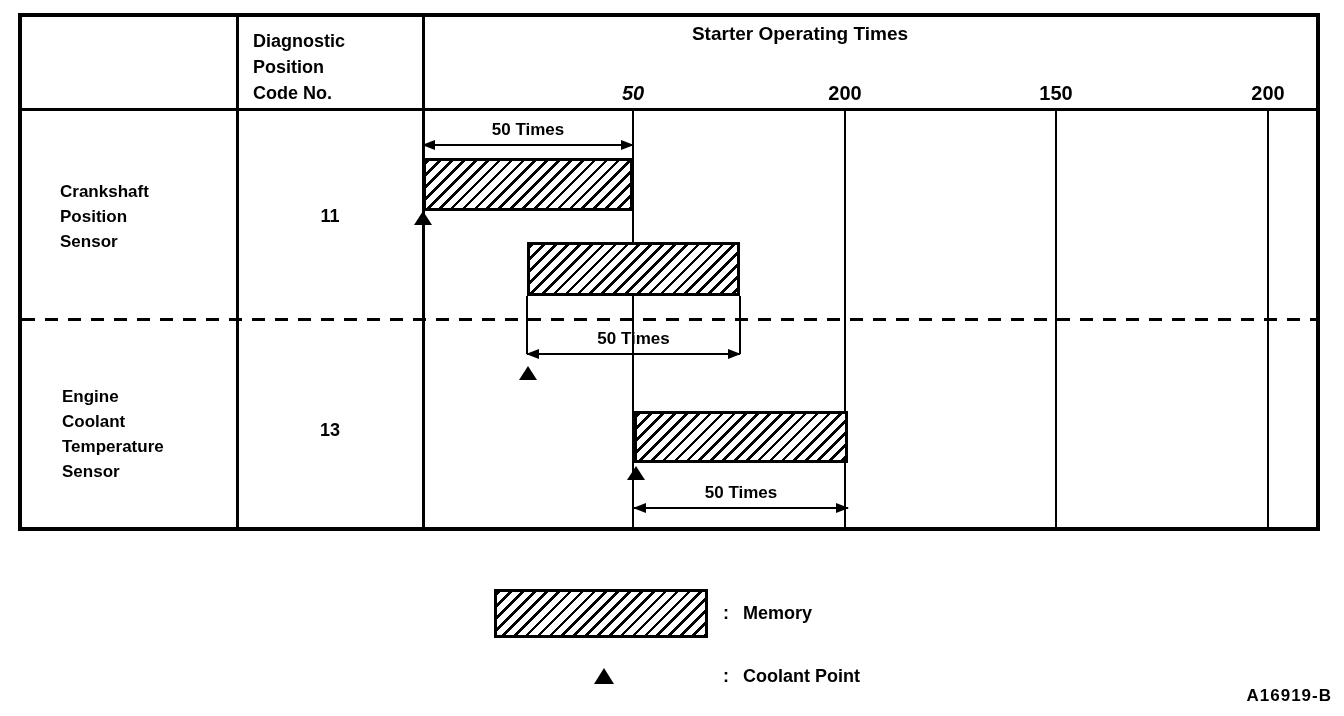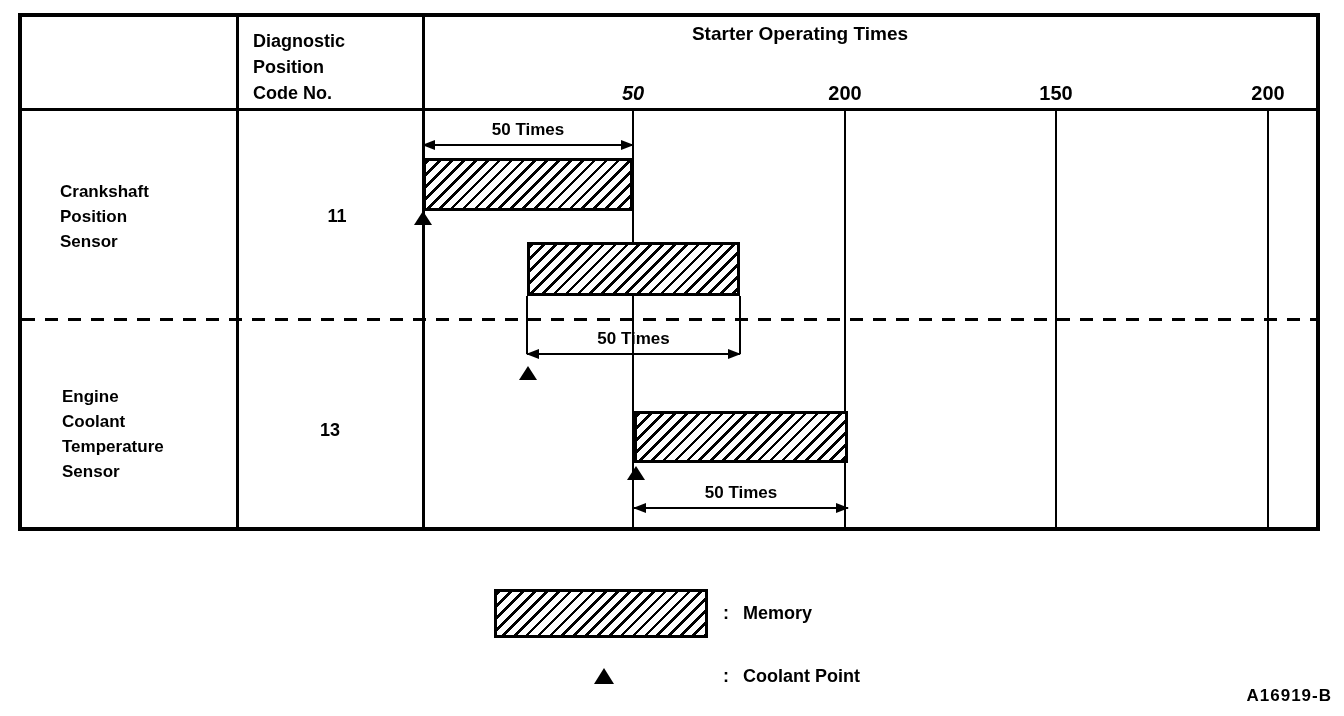--- a/index.html
+++ b/index.html
@@ -74,21 +74,21 @@
 Position
 Code No.</div>
     <div class="tick" style="left:576px;font-style:italic;">50</div>
     <div class="tick" style="left:788px;">200</div>
     <div class="tick" style="left:999px;">150</div>
     <div class="tick" style="left:1211px;">200</div>
 
     <div class="sensor" style="left:38px;top:162px;">Crankshaft
 Position
 Sensor</div>
-    <div class="dtcval" style="top:189px;margin-left:7px;">11</div>
+    <div class="dtcval" style="top:189px;">11</div>
 
     <div class="sensor" style="left:40px;top:367px;">Engine
 Coolant
 Temperature
 Sensor</div>
     <div class="dtcval" style="top:403px;">13</div>
 
     <div class="dim" style="left:401px;top:103px;width:210px;">
       <div class="dlabel">50 Times</div>
       <div class="dline">

